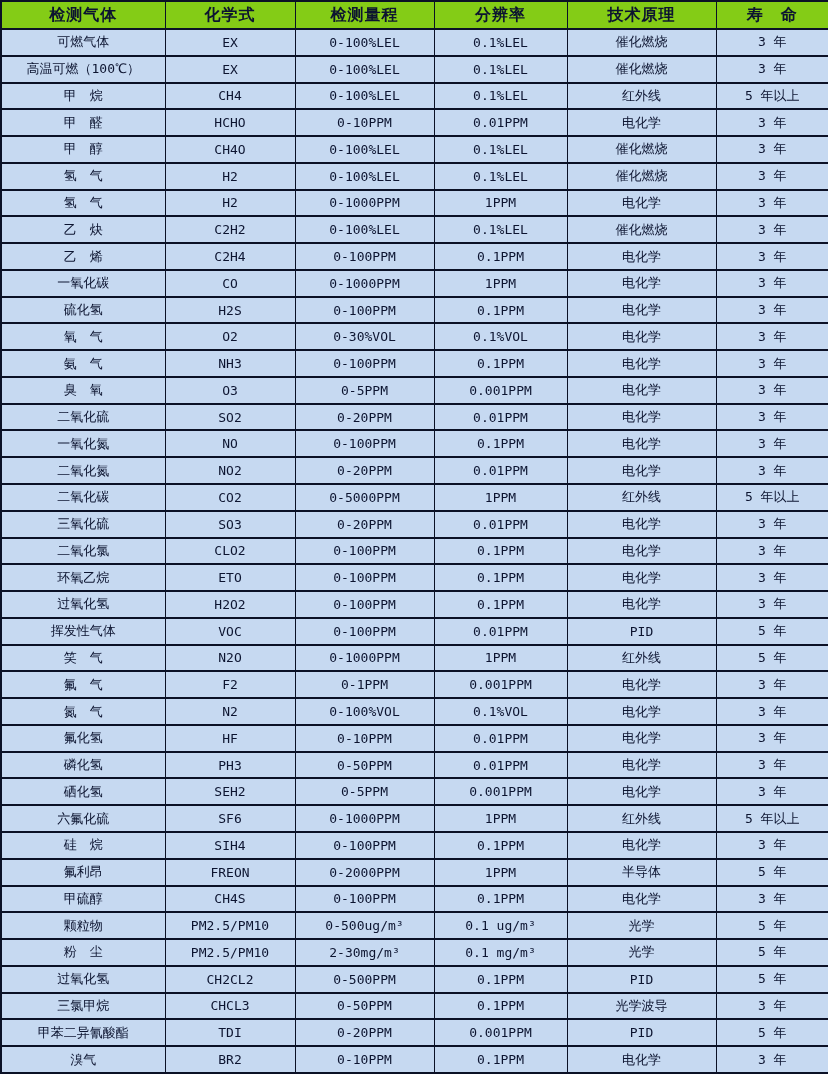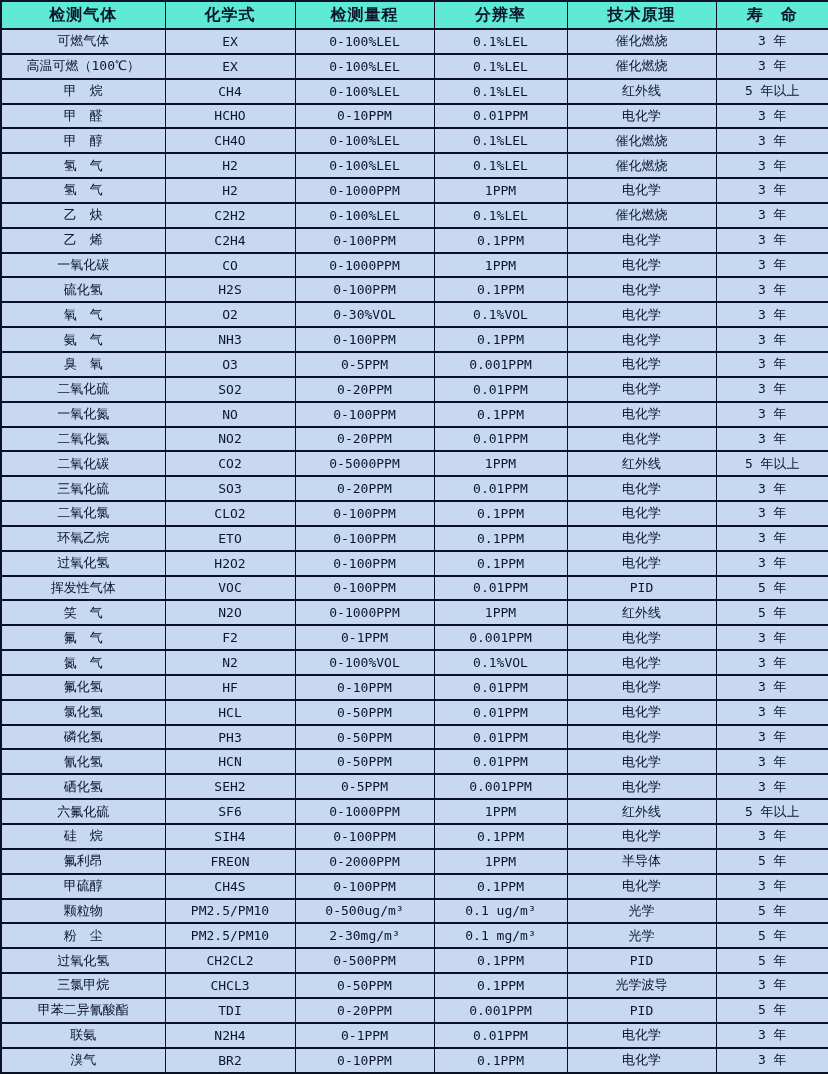--- a/index.html
+++ b/index.html
@@ -14,21 +14,21 @@
   th, td {
     border-left:1px solid #0b1126;
     border-right:1px solid #0b1126;
     border-top:2px solid #0b1126;
     border-bottom:2px solid #0b1126;
     text-align:center; vertical-align:middle;
     padding:0 2px; overflow:hidden; white-space:nowrap;
     color:#0c1430;
   }
   thead th {
-    background:#5eead4;
+    background:#84cc16;
     font-size:16px; font-weight:bold;
     height:26px;
     letter-spacing:1px;
   }
   tbody td {
     background:#c6d9f1;
     font-size:13px;
     font-weight:normal;
     height:21px;
   }
@@ -267,38 +267,22 @@
         </tr>
         <tr>
           <td>氟化氢</td>
           <td>HF</td>
           <td>0-10PPM</td>
           <td>0.01PPM</td>
           <td>电化学</td>
           <td>3 年</td>
         </tr>
         <tr>
-          <td>氯化氢</td>
-          <td>HCL</td>
-          <td>0-50PPM</td>
-          <td>0.01PPM</td>
-          <td>电化学</td>
-          <td>3 年</td>
-        </tr>
-        <tr>
           <td>磷化氢</td>
           <td>PH3</td>
-          <td>0-50PPM</td>
-          <td>0.01PPM</td>
-          <td>电化学</td>
-          <td>3 年</td>
-        </tr>
-        <tr>
-          <td>氰化氢</td>
-          <td>HCN</td>
           <td>0-50PPM</td>
           <td>0.01PPM</td>
           <td>电化学</td>
           <td>3 年</td>
         </tr>
         <tr>
           <td>硒化氢</td>
           <td>SEH2</td>
           <td>0-5PPM</td>
           <td>0.001PPM</td>
@@ -371,28 +355,20 @@
         </tr>
         <tr>
           <td>甲苯二异氰酸酯</td>
           <td>TDI</td>
           <td>0-20PPM</td>
           <td>0.001PPM</td>
           <td>PID</td>
           <td>5 年</td>
         </tr>
         <tr>
-          <td>联氨</td>
-          <td>N2H4</td>
-          <td>0-1PPM</td>
-          <td>0.01PPM</td>
-          <td>电化学</td>
-          <td>3 年</td>
-        </tr>
-        <tr>
           <td>溴气</td>
           <td>BR2</td>
           <td>0-10PPM</td>
           <td>0.1PPM</td>
           <td>电化学</td>
           <td>3 年</td>
         </tr>
       </tbody>
   </table>
 </div>

